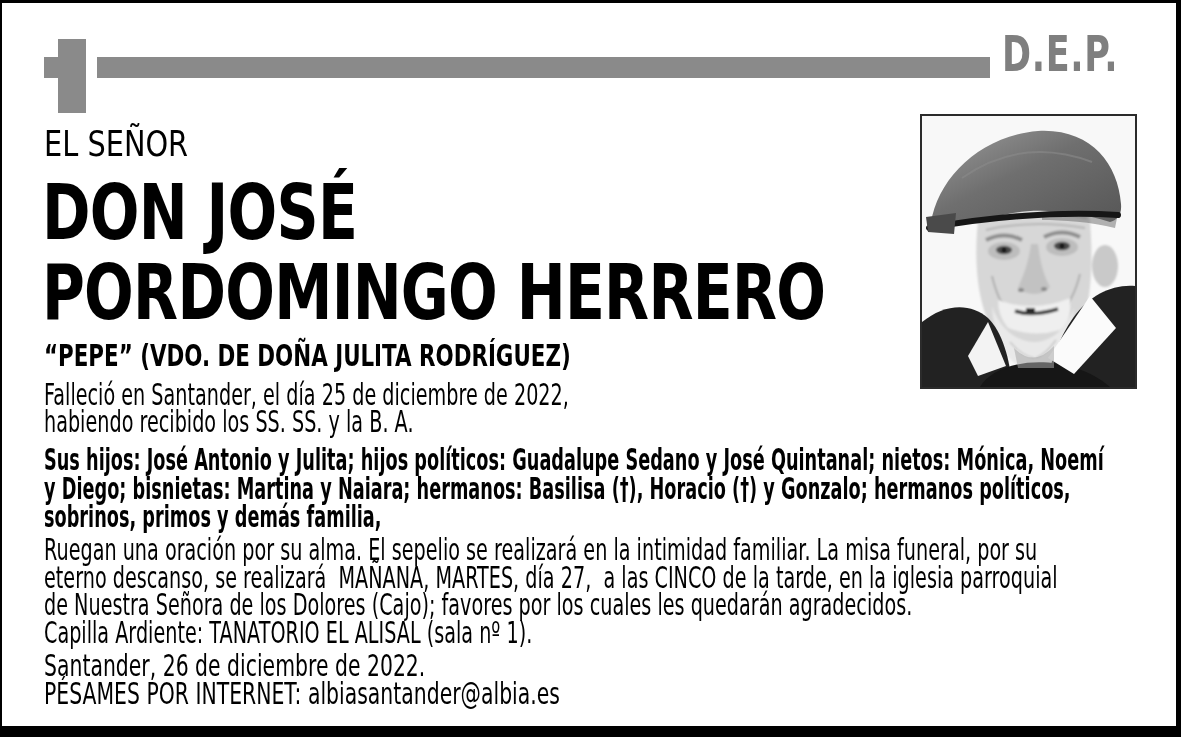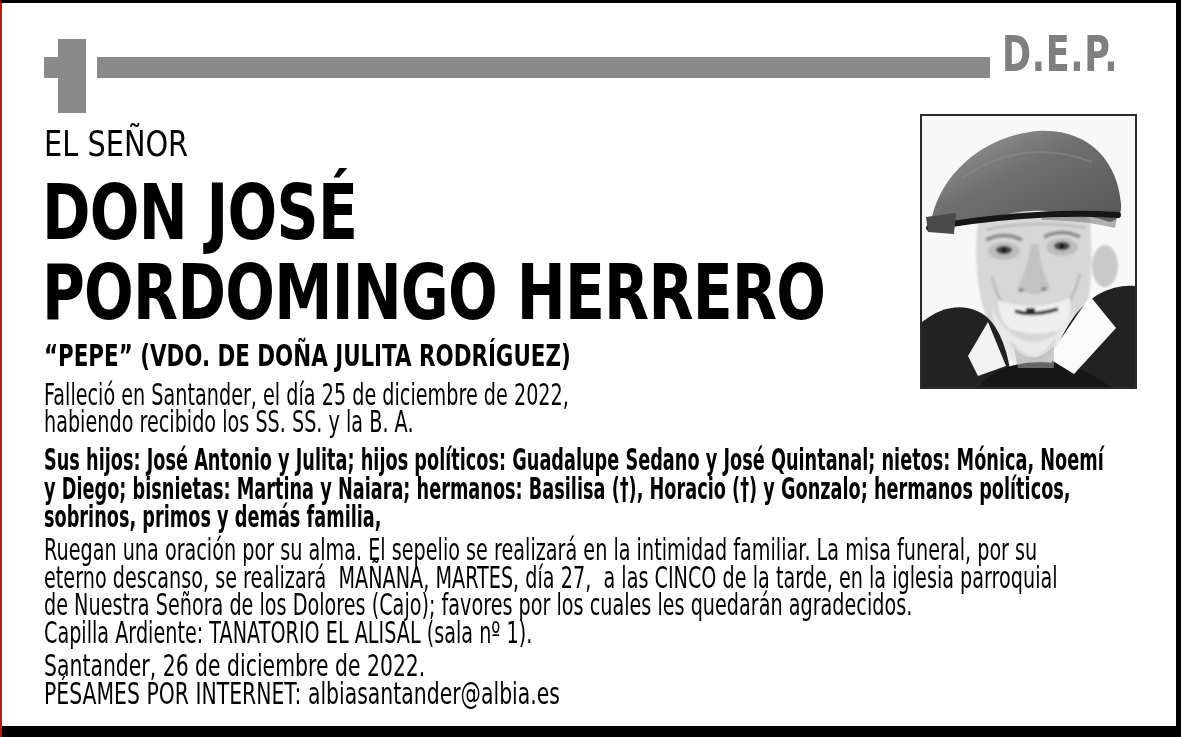--- a/index.html
+++ b/index.html
@@ -5,21 +5,21 @@
   html,body{margin:0;padding:0;background:#ffffff;}
   .sheet{
     position:relative;
     width:1181px;height:737px;
     box-sizing:border-box;
     background:#ffffff;
     overflow:hidden;
     color:#000;
     font-family:"DejaVu Sans","Liberation Sans",sans-serif;
     border-top:3px solid #000;
-    border-left:2px solid #b91c1c;
+    border-left:2px solid #000000;
     border-right:5px solid #000;
   }
   .bottom-rule{position:absolute;left:0;right:0;bottom:0;height:11px;background:#000;}
 
   
   .cross-v{position:absolute;left:56px;top:36px;width:28px;height:74px;background:#8a8a8a;}
   .cross-h{position:absolute;left:42px;top:54px;width:41px;height:21px;background:#8a8a8a;}
   .header-rule{position:absolute;left:95px;top:54px;width:893px;height:21px;background:#8a8a8a;}
   .dep{
     position:absolute;left:1000px;top:22px;

